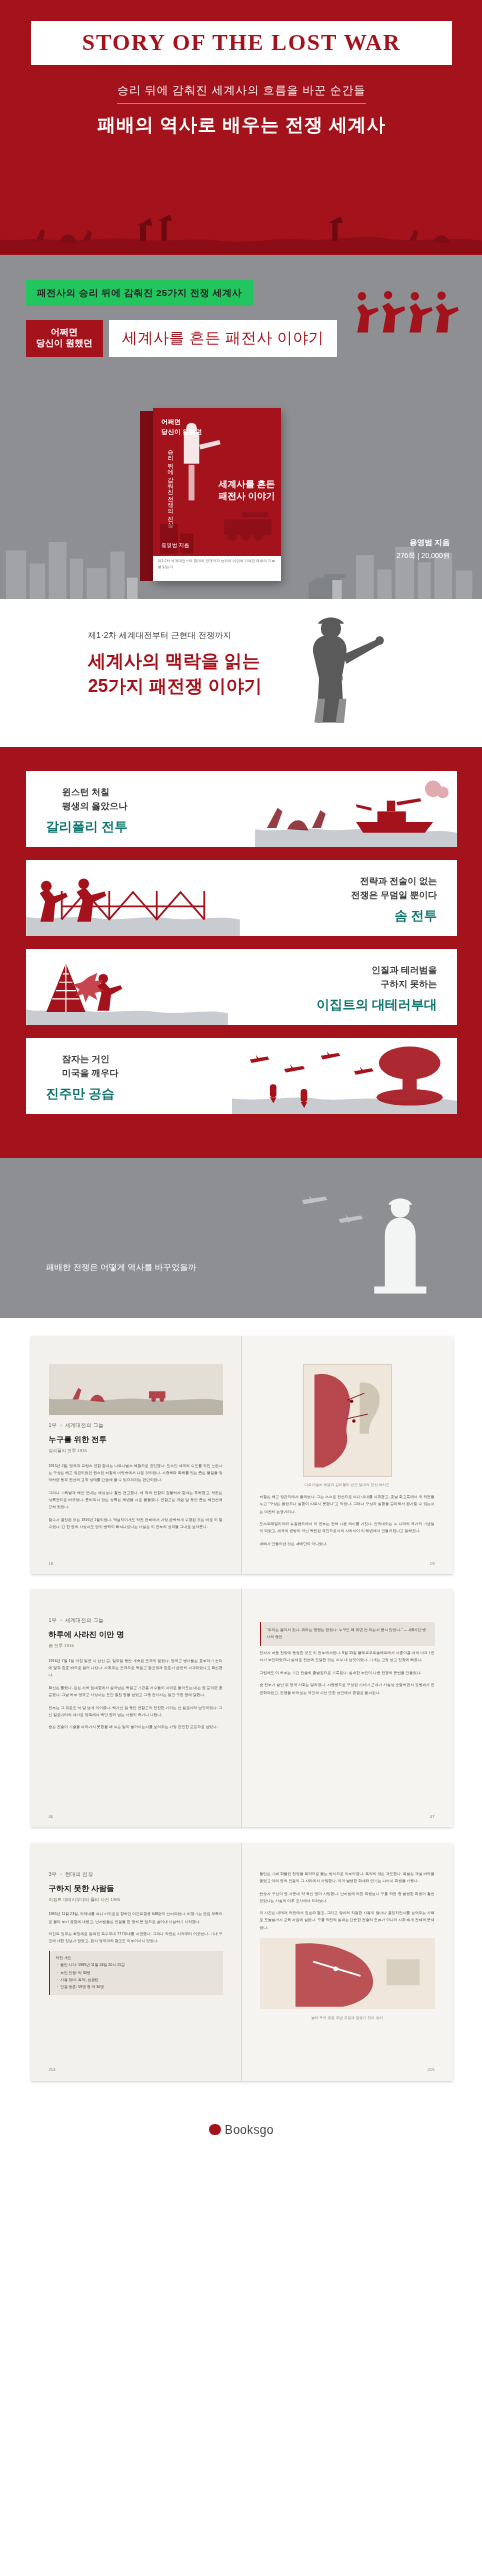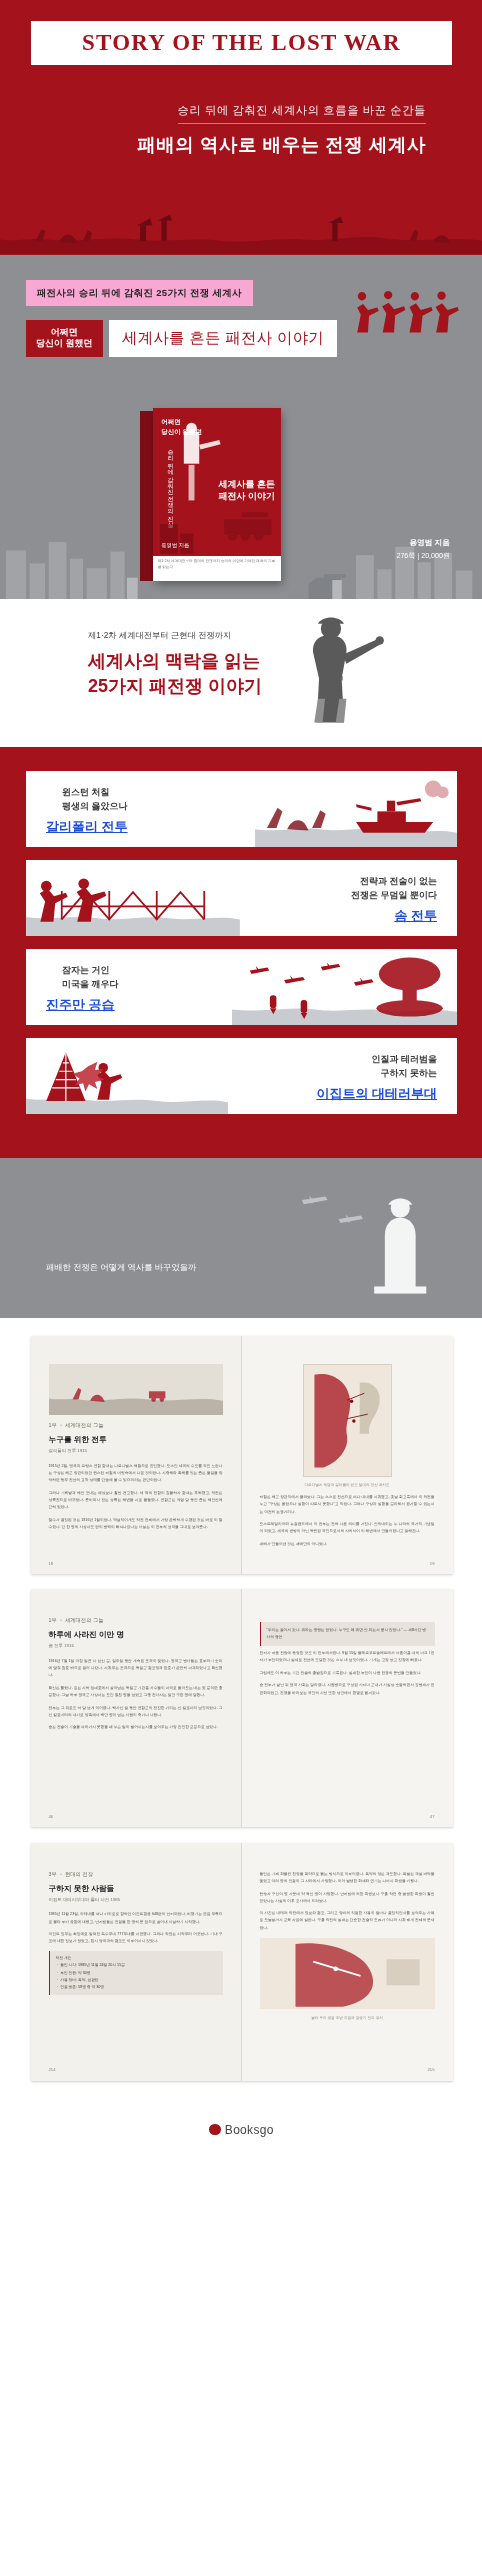--- a/index.html
+++ b/index.html
@@ -40,22 +40,21 @@
     font-size: 23px;
     font-weight: bold;
     letter-spacing: 1.2px;
     font-family: "Liberation Serif", serif;
   }
   .hero-sub-wrap {
     position: absolute;
     left: 57px;
     top: 83px;
     width: 369px;
-    text-align: right;
-    margin-top: 20px;
+    text-align: center;
   }
   .hero-sub1 {
     color: #ffffff;
     font-size: 11.3px;
     letter-spacing: 0.6px;
     opacity: .95;
     padding-bottom: 5.3px;
     border-bottom: 0.6px solid rgba(255,255,255,.45);
     display: inline-block;
   }
@@ -75,21 +74,21 @@
   }
 
   
   .band-grey { position: relative; background: #8d8f93; width: 483px; }
   .band1 { height: 142px; }
   .tagline-row {
     position: absolute; left: 26px; top: 25px;
     width: 309px;
   }
   .tagline-white {
-    background: #f9a8d4; color: #262626;
+    background: #22c55e; color: #262626;
     font-size: 9.5px; font-weight: bold;
     padding: 6.5px 10.7px; display: inline-block;
     letter-spacing: 0.3px;
   }
   .sub-row { position: absolute; left: 26px; top: 65px; display: flex; align-items: stretch; }
   .sub-red {
     background: #a4121c; color: #ffffff;
     font-size: 9px; font-weight: bold; line-height: 1.25;
     padding: 7.1px 10px; text-align: center;
   }
@@ -150,21 +149,21 @@
   
   .red-sec { position: relative; width: 483px; background: #a4121c; padding: 24px 0 31px 0; }
   .card {
     position: relative; width: 431px; margin: 0 auto 13px auto;
     height: 76px; background: #ffffff; overflow: hidden;
   }
   .card-text { position: absolute; top: 15.4px; }
   .card-left { left: 20px; text-align: left; }
   .card-right { right: 20px; text-align: right; }
   .card-line { color: #3c3c3c; font-size: 9px; line-height: 1.55; font-weight: bold; margin-left: 16px; }
-  .card-hl { color: #1d4ed8; font-size: 13px; font-weight: bold; margin-top: 4.2px; text-decoration: underline; }
+  .card-hl { color: #0f766e; font-size: 13px; font-weight: bold; margin-top: 4.2px; }
   .card-art { position: absolute; top: 0; height: 76px; }
 
   
   .band2 { position: relative; width: 483px; height: 160px; background: #8d8f93; overflow: hidden; }
   .close-box {
     position: absolute; left: 44px; top: 39px; background: #ffffff;
     padding: 10px 15.4px;
   }
   .close-big { color: #1f1f1f; font-size: 13.6px; font-weight: bold; line-height: 1.4; }
   .close-sub { position: absolute; left: 46px; top: 104px; color: #ffffff; font-size: 8.3px; }
@@ -403,20 +402,45 @@
         </g>
       </svg>
       <div class="card-text card-right">
         <div class="card-line">전략과 전술이 없는</div>
         <div class="card-line">전쟁은 무덤일 뿐이다</div>
         <div class="card-hl">솜 전투</div>
       </div>
     </div>
 
     <div class="card">
+      <svg class="card-art" style="left:0;width:202px" viewBox="0 0 340 128">
+        <path d="M0,128 L340,128 L340,108 C300,100 260,112 220,106 C180,100 140,110 100,104 C60,98 30,108 0,102 Z" fill="#c8ccd0"></path>
+        <g fill="#a4121c">
+          <path d="M100,106 L34,106 L67,24 Z"></path>
+        </g>
+        <g stroke="#ffffff" stroke-width="2" fill="none">
+          <path d="M44,84 L90,84 M50,70 L84,70 M56,56 L78,56 M62,42 L72,42"></path>
+          <path d="M67,24 L67,106"></path>
+        </g>
+        <g fill="#a4121c">
+          <path d="M120,104 l7,-30 l-8,-12 l12,-7 l10,11 l18,-5 l3,6 l-19,10 l-3,27 z"></path>
+          <circle cx="130" cy="50" r="8"></circle>
+        </g>
+        <g fill="#c0323c" opacity=".9">
+          <path d="M104,48 l16,-8 l-4,14 l14,-2 l-10,12 l12,6 l-16,4 l4,12 l-14,-8 l-6,12 l-4,-14 l-14,4 l8,-12 l-12,-8 l16,-4 z"></path>
+        </g>
+      </svg>
+      <div class="card-text card-right">
+        <div class="card-line">인질과 테러범을</div>
+        <div class="card-line">구하지 못하는</div>
+        <div class="card-hl">이집트의 대테러부대</div>
+      </div>
+    </div>
+
+    <div class="card">
       <svg class="card-art" style="right:0;width:225px" viewBox="0 0 380 128">
         <path d="M0,128 L380,128 L380,106 C340,98 300,110 260,104 C220,98 180,108 140,102 C100,96 50,108 0,102 Z" fill="#c8ccd0"></path>
         <g fill="#a4121c">
           <path d="M30,36 l30,-5 l3,5 l-30,6 z M40,28 l8,10 l-4,2 z"></path>
           <path d="M88,52 l32,-5 l3,5 l-32,6 z M98,44 l8,10 l-4,2 z"></path>
           <path d="M150,30 l30,-5 l3,5 l-30,6 z M160,22 l8,10 l-4,2 z"></path>
           <path d="M206,56 l30,-5 l3,5 l-30,6 z M216,48 l8,10 l-4,2 z"></path>
           <rect x="64" y="78" width="11" height="22" rx="5"></rect>
           <path d="M64,100 l6,10 l5,-10 z"></path>
           <rect x="116" y="86" width="11" height="22" rx="5"></rect>
@@ -425,45 +449,20 @@
         <g fill="#a4121c" opacity=".9">
           <ellipse cx="300" cy="42" rx="52" ry="28"></ellipse>
           <rect x="288" y="62" width="24" height="32"></rect>
           <ellipse cx="300" cy="100" rx="56" ry="14"></ellipse>
         </g>
       </svg>
       <div class="card-text card-left">
         <div class="card-line">잠자는 거인</div>
         <div class="card-line">미국을 깨우다</div>
         <div class="card-hl">진주만 공습</div>
-      </div>
-    </div>
-
-    <div class="card">
-      <svg class="card-art" style="left:0;width:202px" viewBox="0 0 340 128">
-        <path d="M0,128 L340,128 L340,108 C300,100 260,112 220,106 C180,100 140,110 100,104 C60,98 30,108 0,102 Z" fill="#c8ccd0"></path>
-        <g fill="#a4121c">
-          <path d="M100,106 L34,106 L67,24 Z"></path>
-        </g>
-        <g stroke="#ffffff" stroke-width="2" fill="none">
-          <path d="M44,84 L90,84 M50,70 L84,70 M56,56 L78,56 M62,42 L72,42"></path>
-          <path d="M67,24 L67,106"></path>
-        </g>
-        <g fill="#a4121c">
-          <path d="M120,104 l7,-30 l-8,-12 l12,-7 l10,11 l18,-5 l3,6 l-19,10 l-3,27 z"></path>
-          <circle cx="130" cy="50" r="8"></circle>
-        </g>
-        <g fill="#c0323c" opacity=".9">
-          <path d="M104,48 l16,-8 l-4,14 l14,-2 l-10,12 l12,6 l-16,4 l4,12 l-14,-8 l-6,12 l-4,-14 l-14,4 l8,-12 l-12,-8 l16,-4 z"></path>
-        </g>
-      </svg>
-      <div class="card-text card-right">
-        <div class="card-line">인질과 테러범을</div>
-        <div class="card-line">구하지 못하는</div>
-        <div class="card-hl">이집트의 대테러부대</div>
       </div>
     </div>
   </section>
 
   <section class="band-grey band2">
     <div class="close-sub">패배한 전쟁은 어떻게 역사를 바꾸었을까</div>
     <svg class="band2-art" width="154" height="113" viewBox="0 0 260 190">
       <g fill="#ffffff" opacity=".9">
         <path d="M150,186 l0,-96 c0,-18 10,-30 26,-30 c16,0 26,12 26,30 l0,96 z"></path>
         <circle cx="176" cy="44" r="16"></circle>

